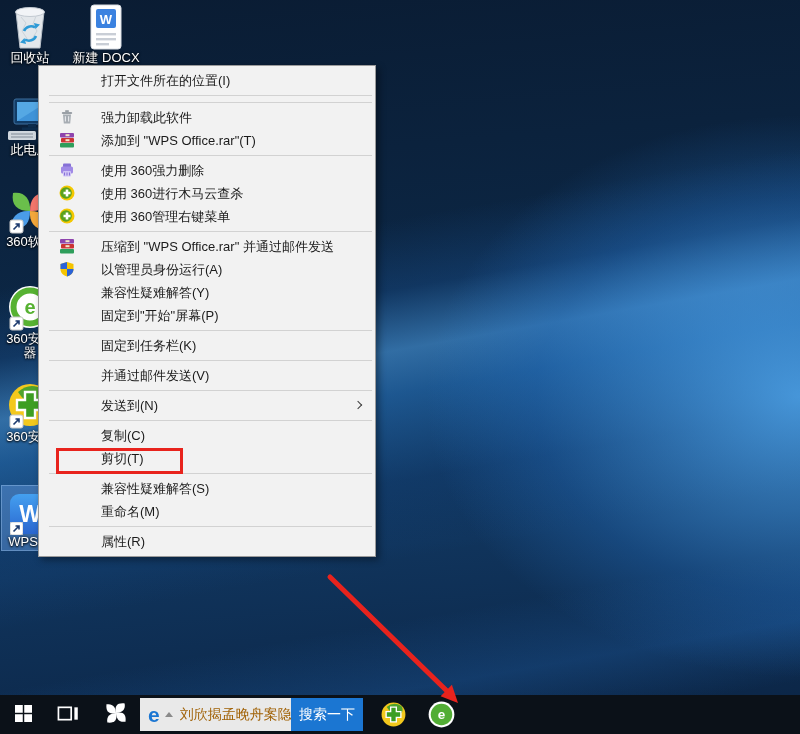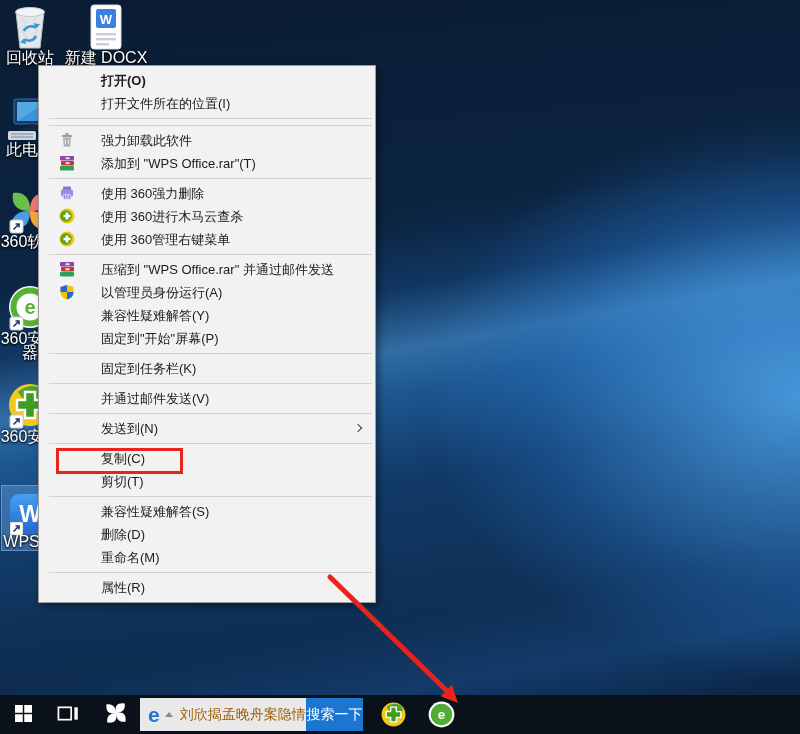--- a/index.html
+++ b/index.html
@@ -11,21 +11,21 @@
     background-image:
       radial-gradient(ellipse 480px 360px at 100% 54%, rgba(85,175,248,.78), rgba(40,120,205,.30) 55%, rgba(0,0,0,0) 78%),
       linear-gradient(350deg, rgba(0,0,0,0) 28%, rgba(25,90,165,.22) 37%, rgba(45,130,210,.5) 47%, rgba(80,165,238,.55) 52%, rgba(30,95,170,.28) 59%, rgba(0,0,0,0) 67%),
       linear-gradient(350deg, rgba(0,0,0,0) 6%, rgba(32,98,172,.30) 13%, rgba(0,0,0,0) 21%),
       linear-gradient(175deg, #0a1c33 0%, #0c2847 45%, #10345c 72%, #0b2444 100%);
   }
   
   .dicon{position:absolute;width:56px;display:flex;flex-direction:column;align-items:center;gap:1px;z-index:1;padding:2px 0}
   .dicon.selected{background:rgba(98,152,222,.48);outline:1px solid rgba(152,196,250,.6)}
   .dimg{height:46px;display:flex;align-items:flex-end;justify-content:center;position:relative}
-  .dlabel{font-size:16px;line-height:13px;color:#fff;text-align:center;white-space:nowrap;
+  .dlabel{font-size:13px;line-height:13px;color:#fff;text-align:center;white-space:nowrap;
           text-shadow:0 1px 2px #000,0 0 3px rgba(0,0,0,.85)}
   .shortcut{position:absolute;left:0;bottom:-1px;width:13px;height:13px}
   .wpsbox{width:40px;height:40px;border-radius:9px;background:linear-gradient(180deg,#44a0f0,#2a66cf);
           display:flex;align-items:center;justify-content:center;color:#fff;font-weight:bold;font-size:23px}
   
   .cmenu{position:absolute;left:38px;top:65px;width:338px;z-index:10;background:#f2f2f2;
          border:1px solid #9b9b9b;box-shadow:3px 3px 7px rgba(0,0,0,.4);padding:3px 0}
   .mi{height:23px;line-height:23px;padding-left:62px;font-size:13px;color:#1b1b1b;position:relative;white-space:nowrap;cursor:default}
   .mi.b{font-weight:bold}
   .mico{position:absolute;left:20px;top:3px;width:16px;height:16px;display:flex}
@@ -36,21 +36,21 @@
   
   .redbox{position:absolute;left:56px;top:448px;width:127px;height:26px;border:3px solid #e8231d;z-index:20;pointer-events:none}
   .arrowsvg{position:absolute;left:0;top:0;z-index:40;pointer-events:none}
   
   .taskbar{position:absolute;left:0;bottom:0;width:800px;height:39px;background:#0b1118;z-index:5}
   .tbtn{position:absolute;top:0;height:39px;display:flex;align-items:center;justify-content:center;background:none;border:none;cursor:pointer}
   .searchbox{position:absolute;left:140px;top:3px;width:223px;height:33px;background:#e9e9e9;display:flex;align-items:center}
   .elogo{font-size:21px;font-weight:bold;color:#1b76d2;margin-left:8px;line-height:33px}
   .caret{width:0;height:0;border-left:4px solid transparent;border-right:4px solid transparent;border-bottom:5px solid #8a8a8a;margin:0 7px 0 5px}
   .query{font-size:14px;color:#a16207;flex:1;white-space:nowrap;overflow:hidden}
-  .searchbtn{width:57px;height:33px;background:#1b76d2;color:#fff;font-size:14px;border:none;
+  .searchbtn{width:72px;height:33px;background:#1b76d2;color:#fff;font-size:14px;border:none;
              display:flex;align-items:center;justify-content:center;cursor:pointer}
   .tray{position:absolute;top:7px;background:none;border:none;cursor:pointer;padding:0}
 </style>
 </head>
 <body>
 
 <div class="dicon" style="left:2px;top:2px">
   <div class="dimg">
     <svg width="42" height="46" viewBox="0 0 42 46">
       <path d="M7 8 L35 8 L31 44 L11 44 Z" fill="#e3e7eb" stroke="#b8c0c8"></path>
@@ -150,21 +150,20 @@
       </div>
     <svg class="shortcut" width="13" height="13" viewBox="0 0 13 13">
       <rect width="13" height="13" rx="2" fill="#fff" stroke="#c8c8c8"></rect>
       <path d="M3.5 9.5 L9 4 M5.5 4 h3.5 v3.5" stroke="#1c3a6e" stroke-width="1.6" fill="none"></path>
     </svg>
   </div>
   <div class="dlabel">WPS O</div>
 </div>
 
 <div class="cmenu">
-  <div class="mi b"><span>打开(O)</span></div>
   <div class="mi"><span>打开文件所在的位置(I)</span></div>
   <div class="msep"></div>
   <div class="msep"></div>
   <div class="mi">
     <span class="mico">
       <svg width="16" height="16" viewBox="0 0 16 16">
           <rect x="6.2" y="1.2" width="3.6" height="2.4" fill="#9aa0a6"></rect>
           <rect x="2.8" y="3" width="10.4" height="2" rx="1" fill="#9aa0a6"></rect>
           <path d="M4 5.6 h8 l-.8 8.8 h-6.4 Z" fill="#a7adb3"></path>
           <path d="M6.4 7.2 v5.4 M9.6 7.2 v5.4" stroke="#e8eaed" stroke-width="1.1"></path>
@@ -247,21 +246,20 @@
   <div class="msep"></div>
   <div class="mi">
     <span>发送到(N)</span>
     <span class="subarrow"></span>
   </div>
   <div class="msep"></div>
   <div class="mi"><span>复制(C)</span></div>
   <div class="mi"><span>剪切(T)</span></div>
   <div class="msep"></div>
   <div class="mi"><span>兼容性疑难解答(S)</span></div>
-  <div class="mi"><span>删除(D)</span></div>
   <div class="mi"><span>重命名(M)</span></div>
   <div class="msep"></div>
   <div class="mi"><span>属性(R)</span></div>
 </div>
 
 <div class="redbox"></div>
 <svg class="arrowsvg" width="800" height="734" viewBox="0 0 800 734">
   <line x1="330" y1="577" x2="448" y2="692" stroke="#e8231d" stroke-width="5" stroke-linecap="round"></line>
   <polygon points="458,703 440.6,696.3 451.9,684.7" fill="#e8231d"></polygon>
 </svg>

